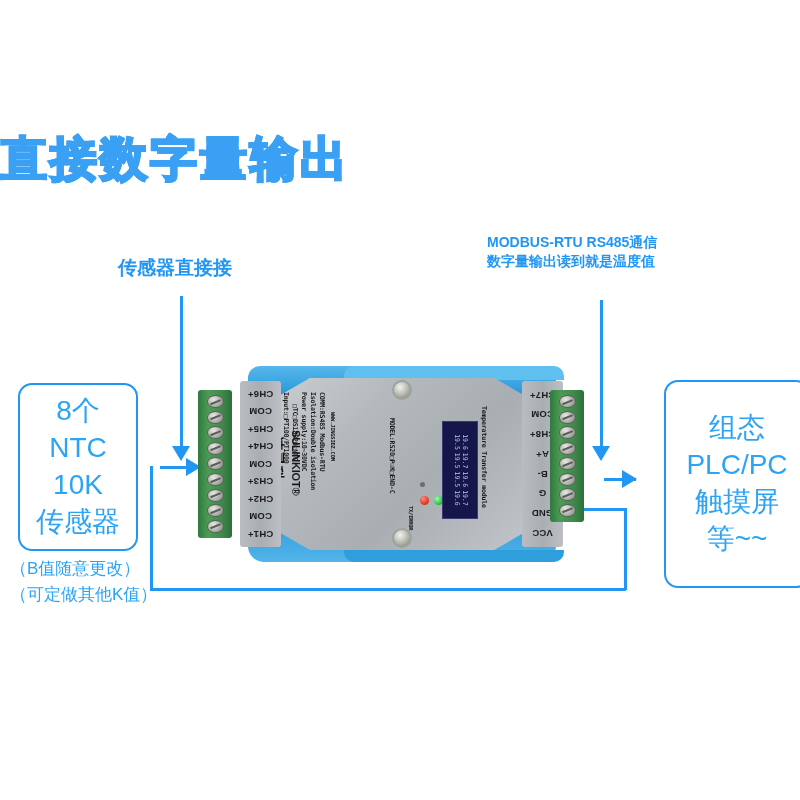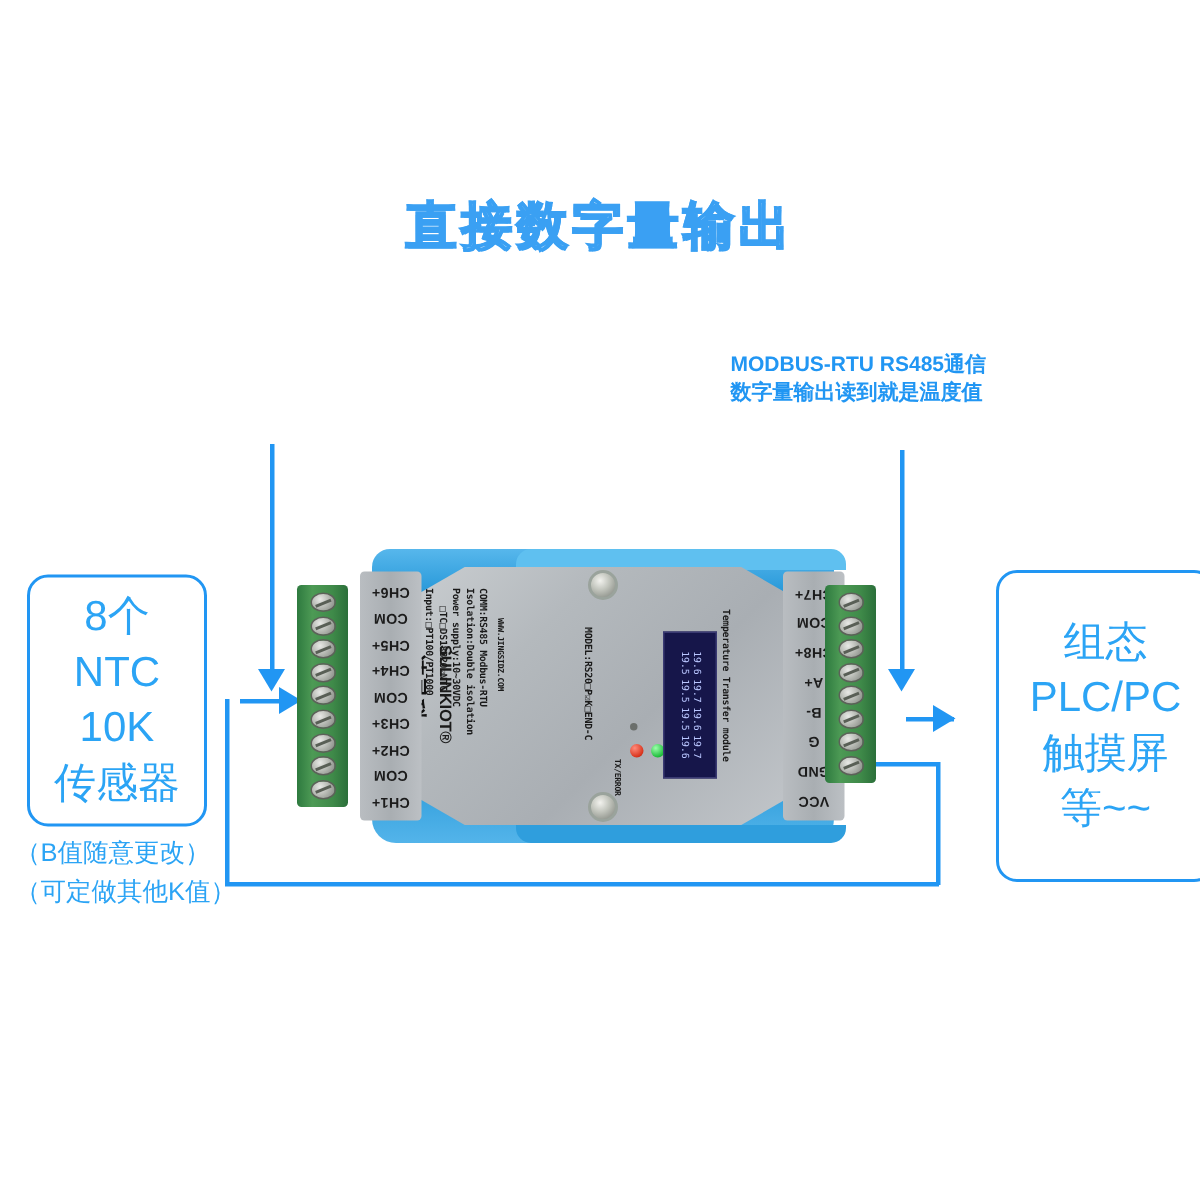--- a/index.html
+++ b/index.html
@@ -7,22 +7,21 @@
     width: 800px; height: 800px;
     background: #ffffff;
     font-family: "Liberation Sans", sans-serif;
     overflow: hidden;
   }
   #stage { position: relative; width: 800px; height: 800px; }
 
   
   .title {
     position: absolute; left: 0; right: 0; top: 128px;
-    text-align: center;
-    font-size: 34px; font-weight: normal; letter-spacing: 3px;
+    font-size: 47px; font-weight: bold; letter-spacing: 3px;
     color: #ffffff;
     -webkit-text-stroke: 2.4px #3aa0f3;
     text-shadow:
       -1px -1px 0 #3aa0f3, 1px -1px 0 #3aa0f3,
       -1px  1px 0 #3aa0f3, 1px  1px 0 #3aa0f3;
   }
 
   
   .anno {
     position: absolute;
@@ -200,20 +199,21 @@
   #led-green { left: 160px; top: 118px; background: radial-gradient(circle at 35% 30%, #9bffaa, #1fbd3c 70%, #0d7a25); }
   #led-dot   { left: 146px; top: 104px; width: 5px; height: 5px; background:#6b6f6c; border-radius:50%; }
 </style>
 </head>
 <body>
 
 <div id="stage">
 
   <div class="title">直接数字量输出</div>
 
+  <div class="anno anno-left">传感器直接接</div>
 
   <div class="anno anno-right">
     <div>MODBUS-RTU  RS485通信</div>
     <div>数字量输出读到就是温度值</div>
   </div>
 
   <div class="ln vl" style="left:180px; top:296px; height:152px;"></div>
   <div class="arrow-d" style="left:172px; top:446px;"></div>
 
   <div class="ln vl" style="left:600px; top:300px; height:148px;"></div>

